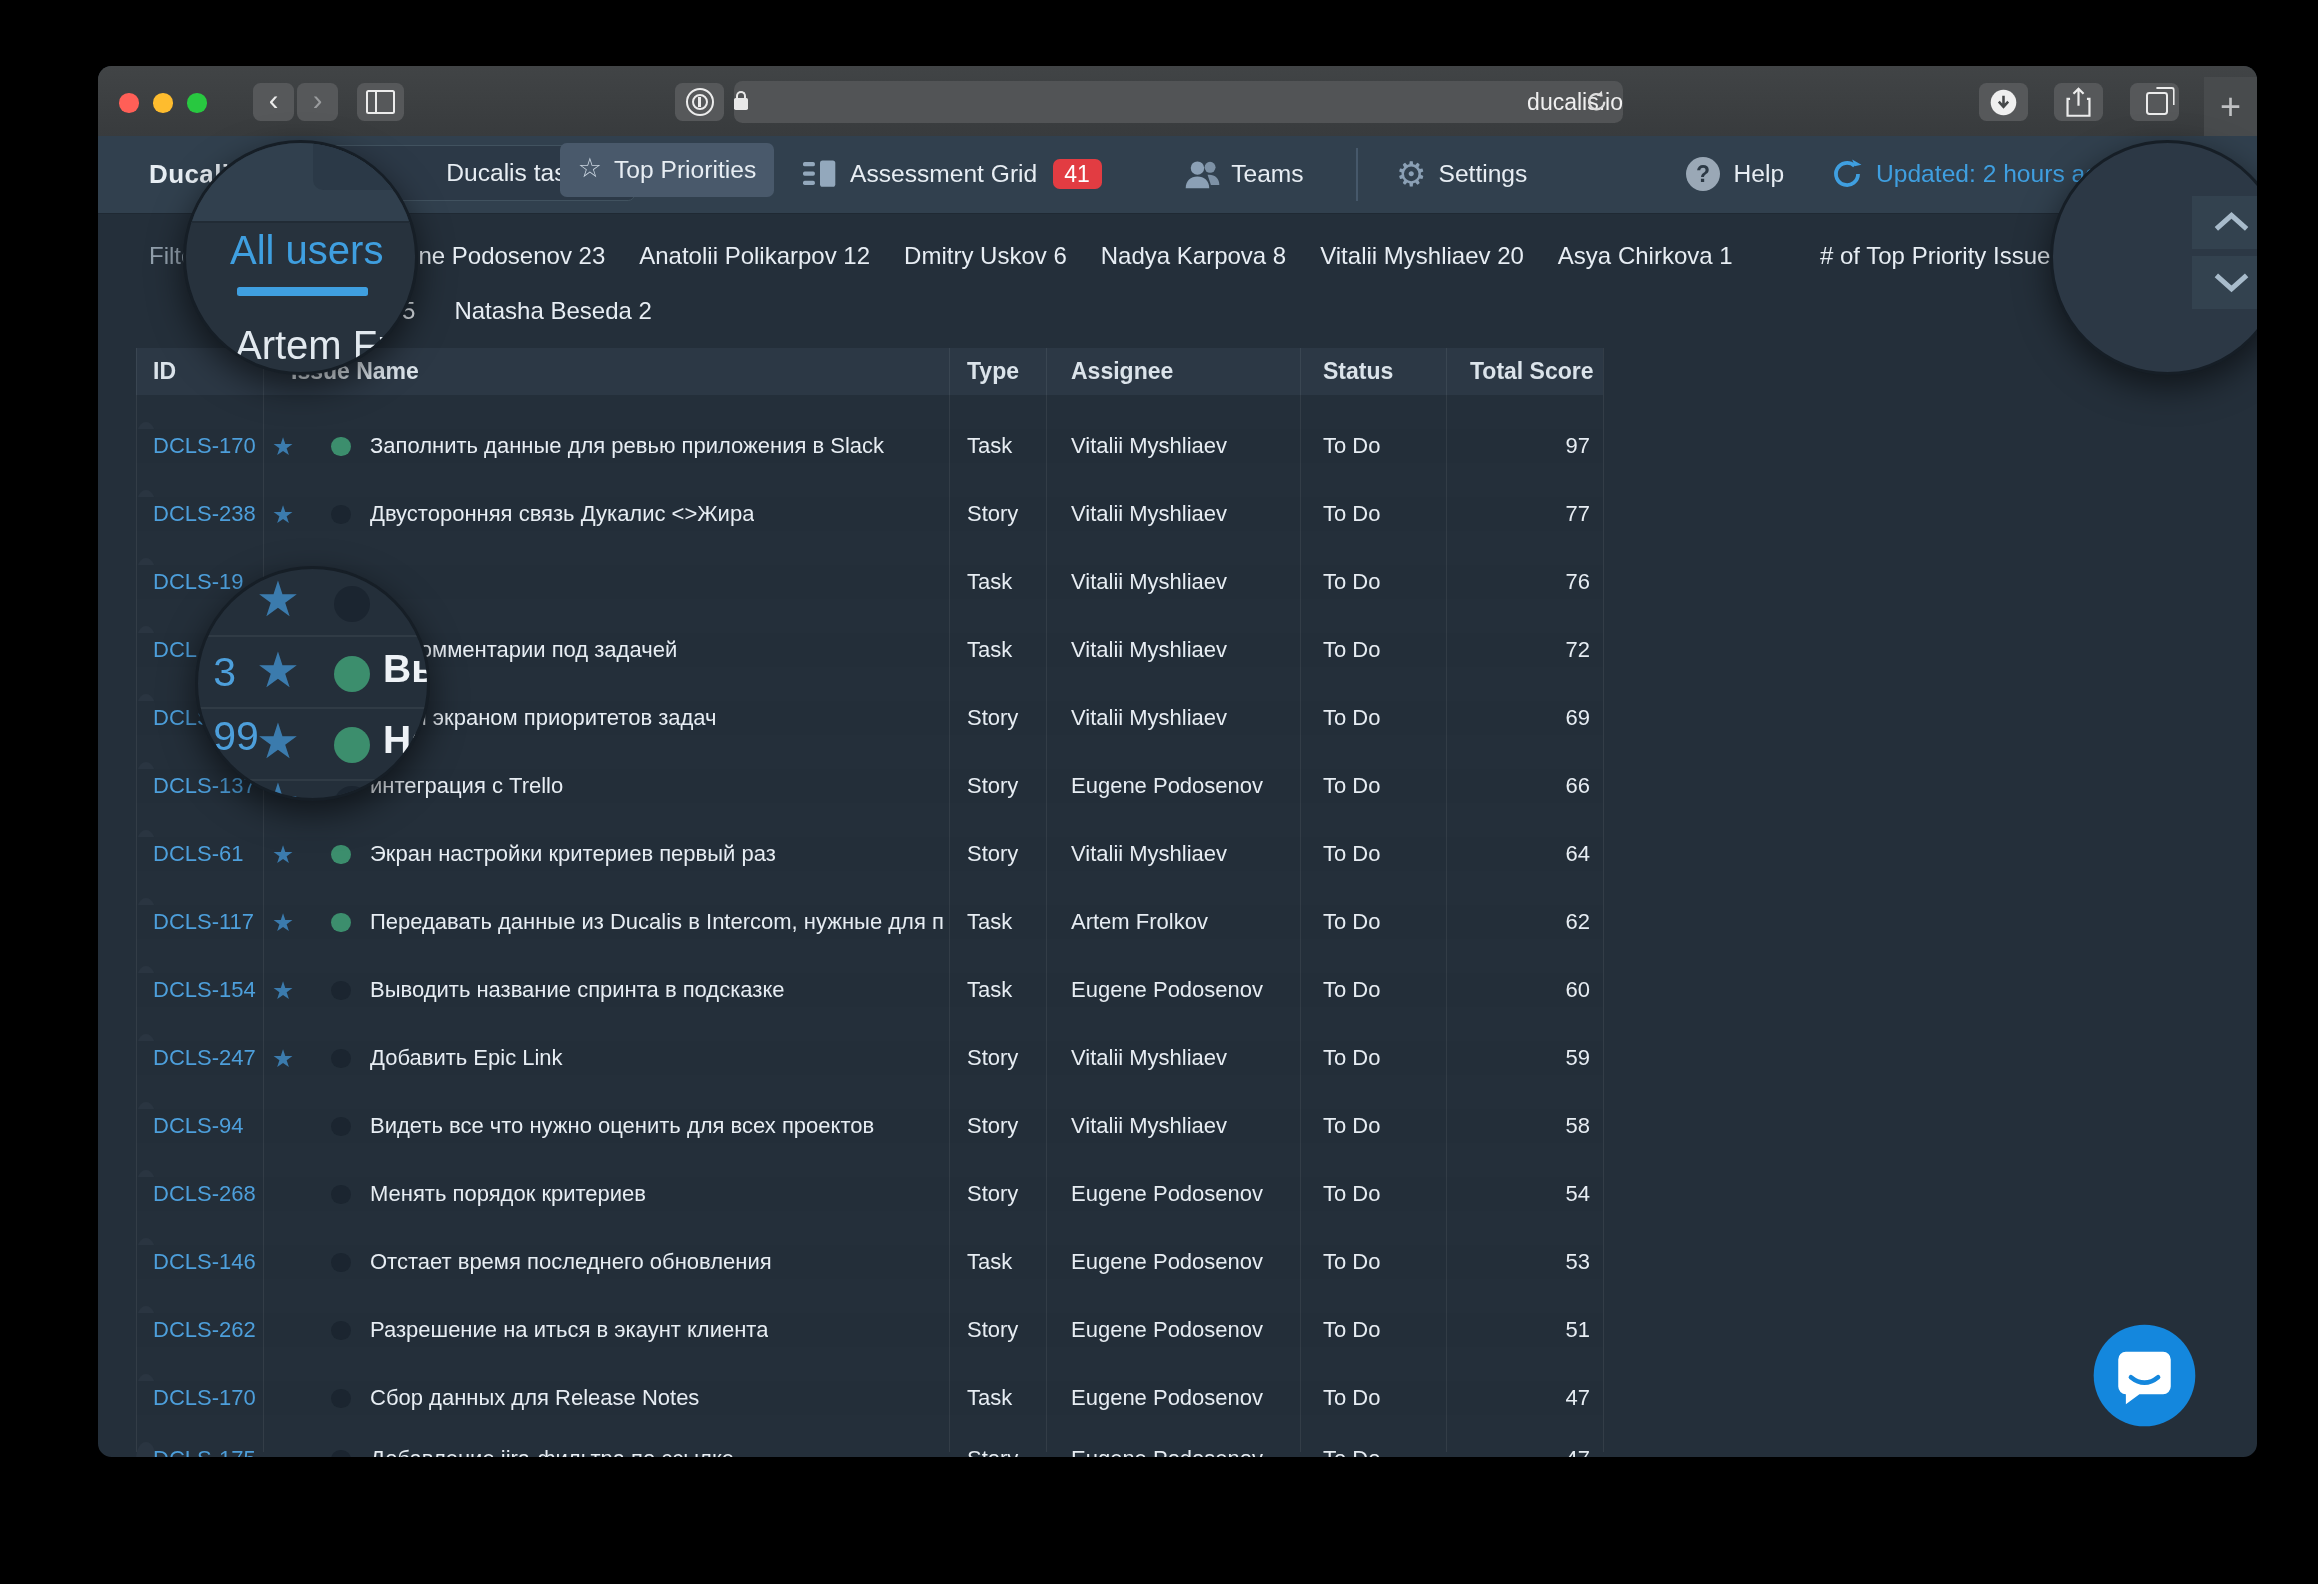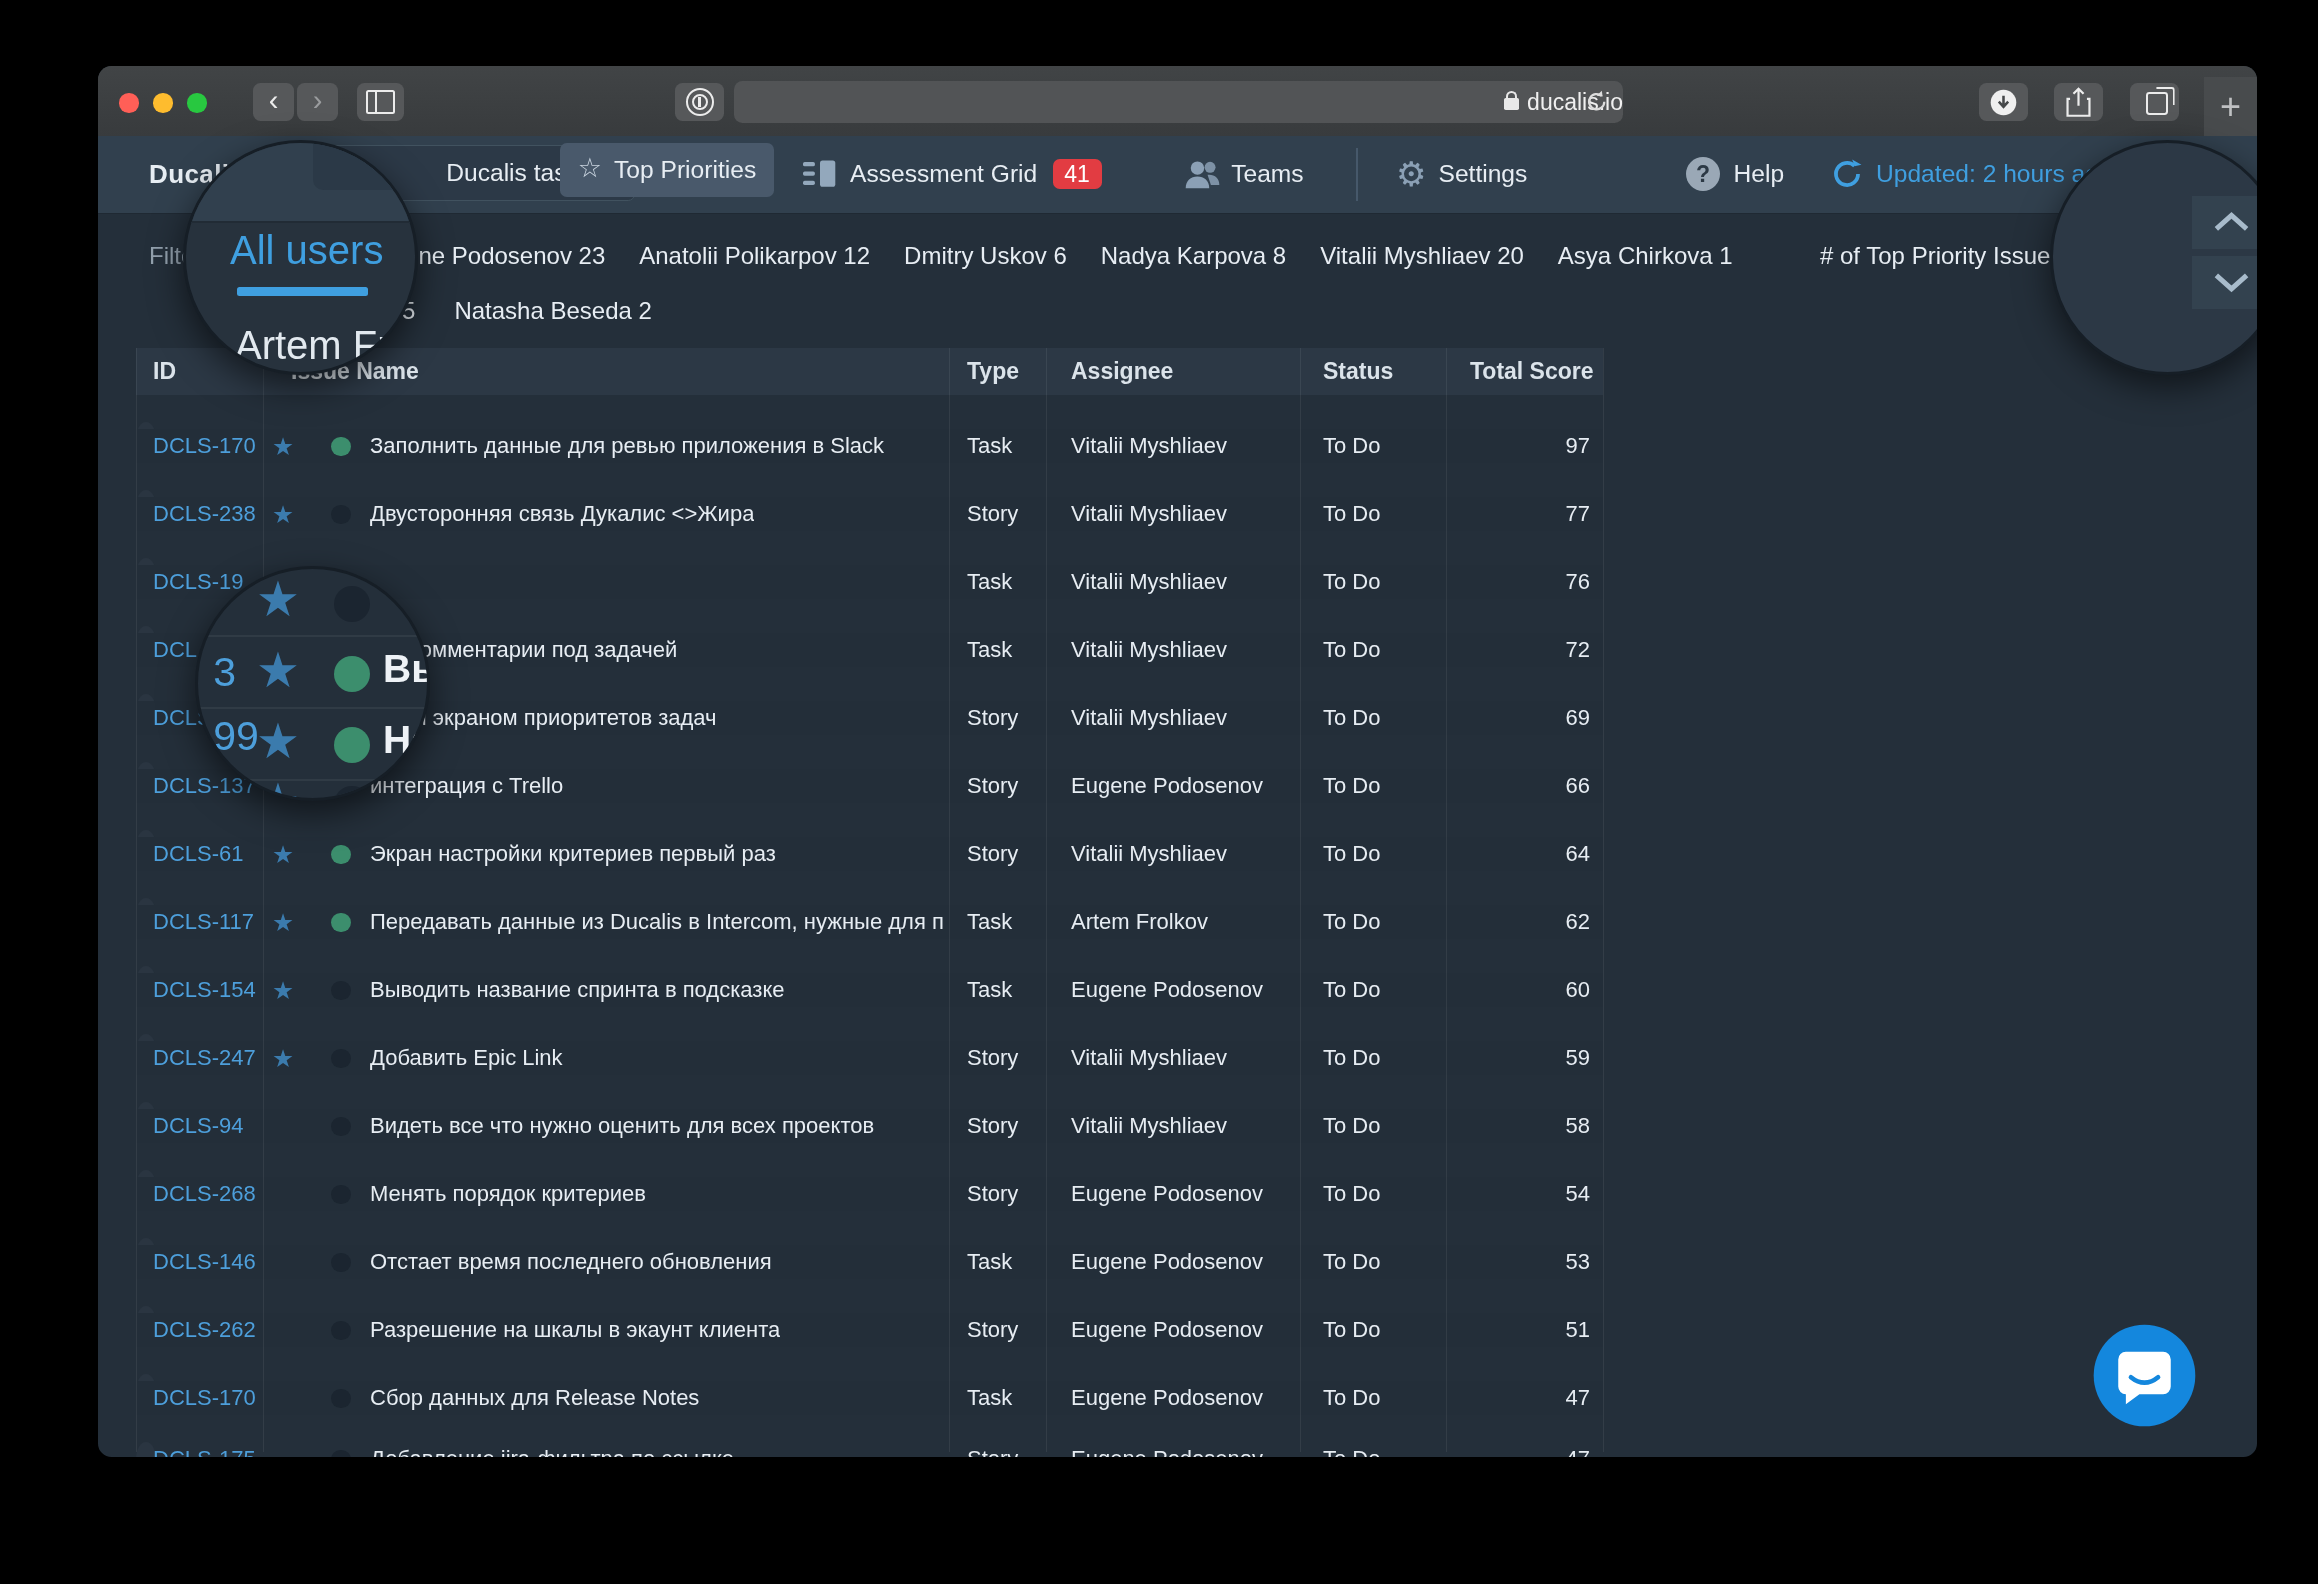--- a/index.html
+++ b/index.html
@@ -14,21 +14,21 @@
   .tbtn{position:absolute;top:17px;height:38px;background:#56585a;border-radius:7.6px;
         display:flex;align-items:center;justify-content:center;color:#ececec}
   .chev{font-size:29px;line-height:34px;margin-top:-3.4px}
   .sidebar-glyph{width:25.4px;height:20.4px;border:2.1px solid #ececec;border-radius:2.5px;position:relative}
   .sidebar-glyph::after{content:"";position:absolute;left:6.8px;top:0;bottom:0;width:2.1px;background:#ececec}
   .op-glyph{width:24px;height:24px;border:2.5px solid #ececec;border-radius:50%;position:relative;
             display:flex;align-items:center;justify-content:center}
   .op-glyph::before{content:"";width:12px;height:12px;border:2.5px solid #ececec;border-radius:50%}
   .op-glyph::after{content:"";position:absolute;width:2.5px;height:10.2px;background:#ececec}
   .urlbar{position:absolute;left:636px;top:15.3px;width:889px;height:42px;background:#525456;
-          border-radius:8.5px;display:flex;align-items:center;justify-content:flex-end;
+          border-radius:8.5px;display:flex;align-items:center;justify-content:space-between;
           font-size:23px;color:#f0f0f0}
   .lock{display:inline-block;width:14.4px;height:12px;background:#e8e8e8;border-radius:1.7px;
         position:relative;margin-right:8.5px;top:1.7px}
   .lock::before{content:"";position:absolute;left:2.1px;top:-6.8px;width:10.2px;height:8.5px;
         border:2.5px solid #e8e8e8;border-bottom:none;border-radius:6px 6px 0 0;box-sizing:border-box}
   .reload{position:absolute;right:13.6px;top:7.6px}
   .tabsq{width:18.7px;height:18.7px;border:2.1px solid #ececec;border-radius:3.4px;position:relative;margin:3.4px 0 0 5.1px}
   .tabsq::before{content:"";position:absolute;left:4.2px;top:-7.6px;width:18.7px;height:18.7px;
         border:2.1px solid #ececec;border-radius:3.4px;clip-path:polygon(20% 0,100% 0,100% 80%,20% 80%)}
   .newtab{position:absolute;right:0;top:11px;width:53px;height:59px;background:#484b4d;
@@ -495,21 +495,21 @@
         <span class="c-dot dot-dark"></span>
         <span class="c-name">Добавить критерии оценки бизнес-эффекта</span>
         <span class="c-type">Story</span>
         <span class="c-assignee">Asya Chirkova</span>
         <span class="c-status">To Do</span>
         <span class="c-score">52</span>
       </div>
       <div class="trow dark">
         <span class="c-id">DCLS-262</span>
         <span class="c-dot dot-dark"></span>
-        <span class="c-name">Разрешение на шкалы в экаунт клиента</span>
+        <span class="c-name">Разрешение на иться в экаунт клиента</span>
         <span class="c-type">Story</span>
         <span class="c-assignee">Eugene Podosenov</span>
         <span class="c-status">To Do</span>
         <span class="c-score">51</span>
       </div>
       <div class="trow light">
         <span class="c-id">DCLS-210</span>
         <span class="c-dot dot-green"></span>
         <span class="c-name">Изучить что нужно для попадания в Маркетплейс JIRA</span>
         <span class="c-type">Story</span>

